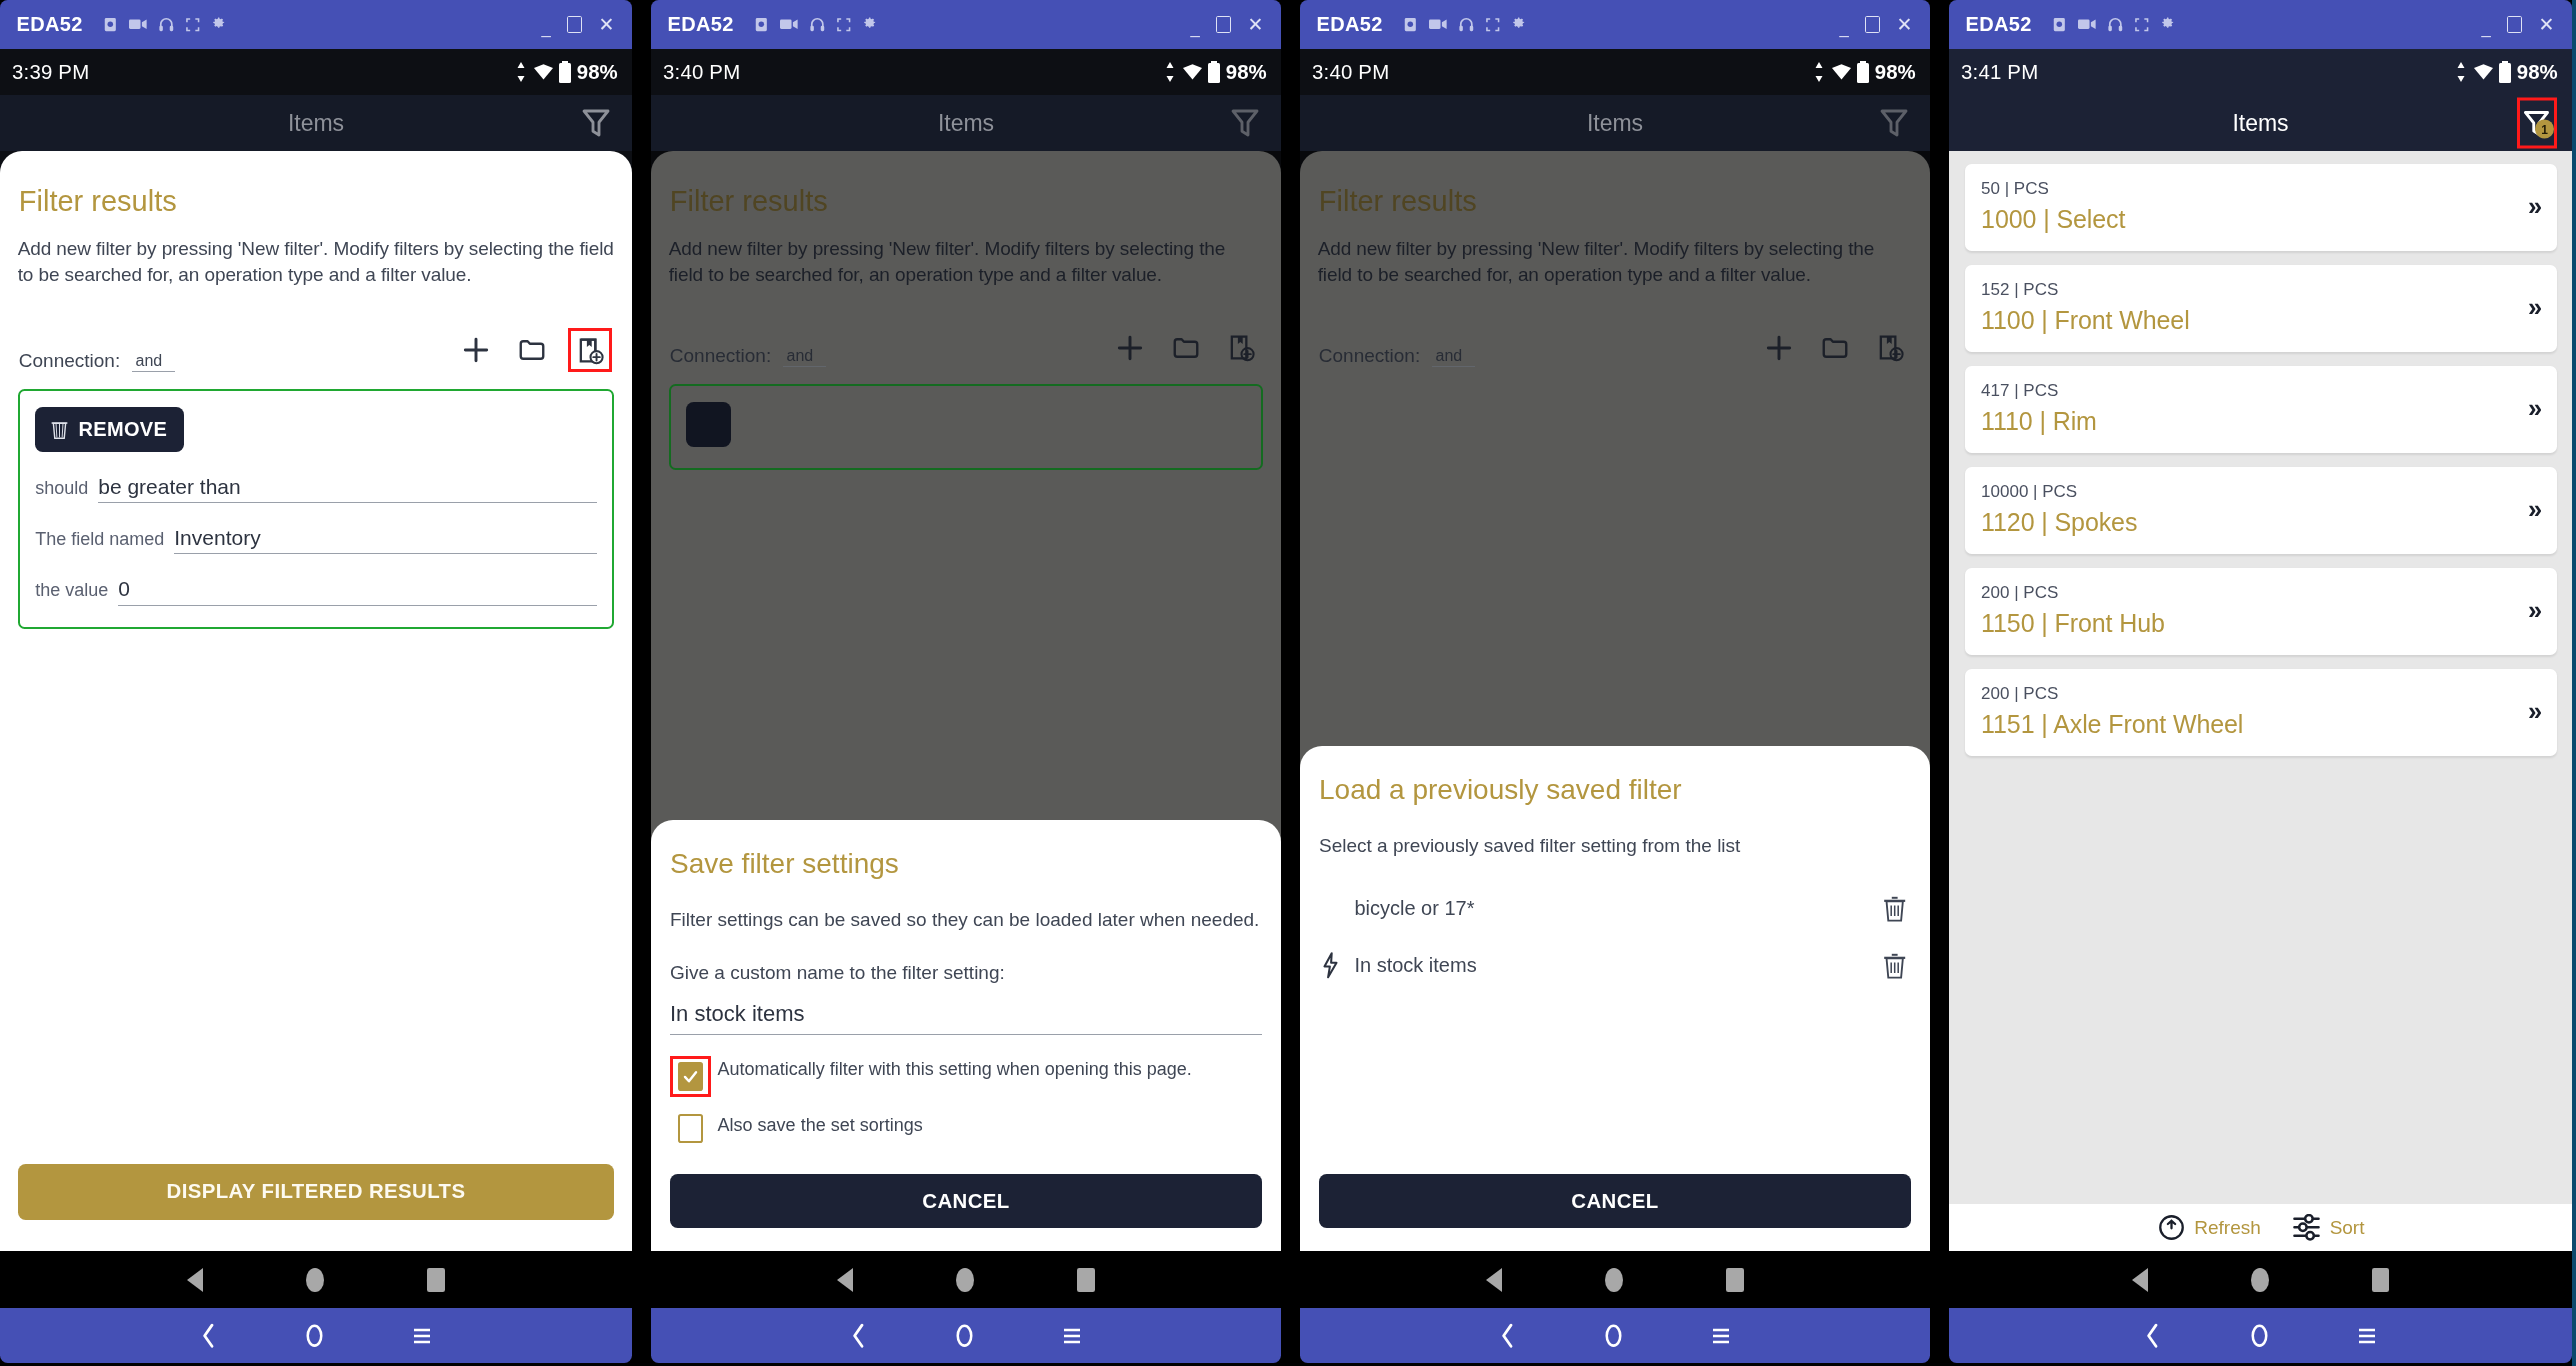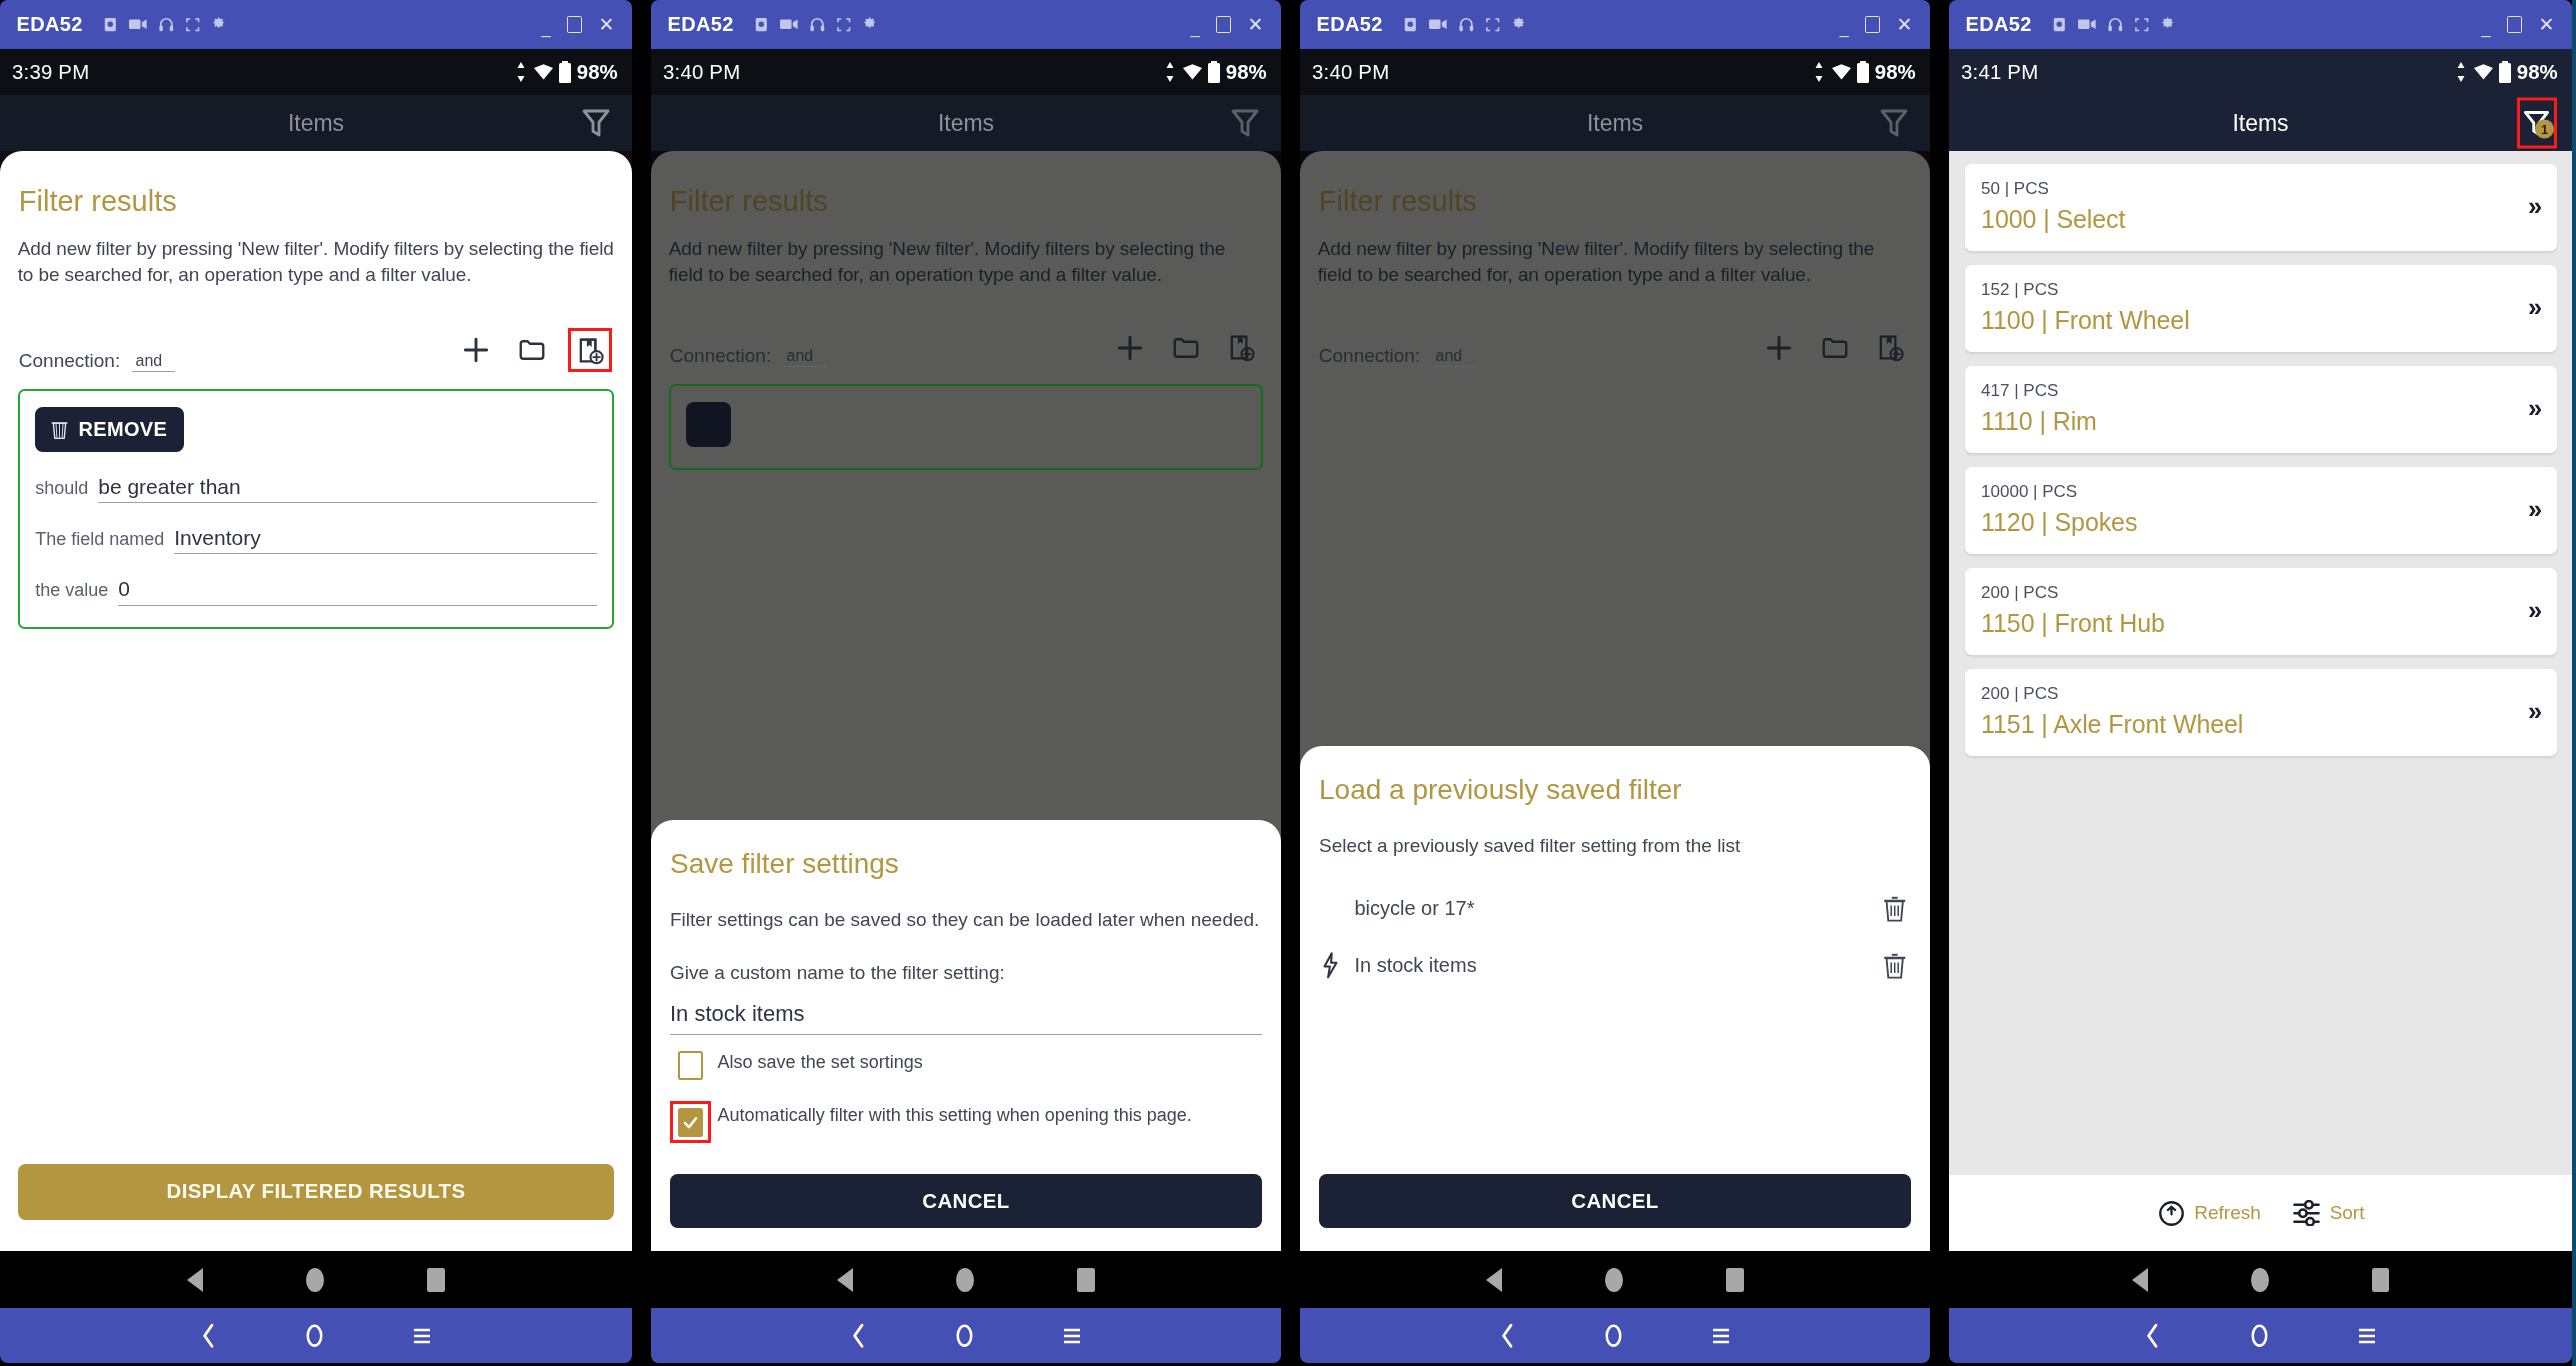--- a/index.html
+++ b/index.html
@@ -222,21 +222,21 @@
     display: flex; align-items: center;
     box-shadow: 0 1.1px 2.2px rgba(0,0,0,.09);
   }
   .item-texts { flex: 1; min-width: 0; }
   .item-qty { font-size: 17px; color: #4a5060; margin-bottom: 6.6px; }
   .item-name { font-size: 25px; color: #b3963f; letter-spacing: -0.1px; }
   .item-chev { color: #1a1f2b; font-size: 25.4px; font-weight: 700; padding-left: 7.7px; }
 
   .list-footer {
     position: absolute; left: 0; right: 0; bottom: 0;
-    height: 76px; background: #fff;
+    height: 47px; background: #fff;
     display: flex; align-items: center; justify-content: center; gap: 31px;
   }
   .lf-btn { display: flex; align-items: center; gap: 8.8px; }
   .lf-lbl { font-size: 19px; color: #b3963f; }
 
   
   .navbar {
     height: 57px; background: #000;
     display: flex; align-items: center; justify-content: center; gap: 103px;
   }
@@ -522,36 +522,36 @@
       </div>
 
       <div class="scrim"></div>
 
       <div class="dialog">
         <div class="dlg-title">Save filter settings</div>
         <div class="dlg-text">Filter settings can be saved so they can be loaded later when needed.</div>
         <div class="dlg-label">Give a custom name to the filter setting:</div>
         <div class="dlg-input" placeholder="">In stock items</div>
 
-        <div class="chk-row" style="margin-top:14.4px;">
-          <span class="chk-wrap">
-            <span class="chk"></span>
-          </span>
-          <span class="chk-label">Also save the set sortings</span>
-        </div>
-
         <div class="chk-row">
           <span class="chk-wrap marked">
             <span class="chk on">
               <svg width="19" height="19" viewBox="0 0 24 24">
                   <path d="M5 12.5 L10 18 L19 6.5" fill="none" stroke="#fff" stroke-width="3" stroke-linecap="round" stroke-linejoin="round"></path>
                 </svg>
             </span>
           </span>
           <span class="chk-label">Automatically filter with this setting when opening this page.</span>
+        </div>
+
+        <div class="chk-row" style="margin-top:14.4px;">
+          <span class="chk-wrap">
+            <span class="chk"></span>
+          </span>
+          <span class="chk-label">Also save the set sortings</span>
         </div>
 
         <div class="dlg-btns">
           <span class="btn dark">CANCEL</span>
         </div>
       </div>
     </div>
 
     <div class="navbar">
       <span class="nav-tri"></span>

